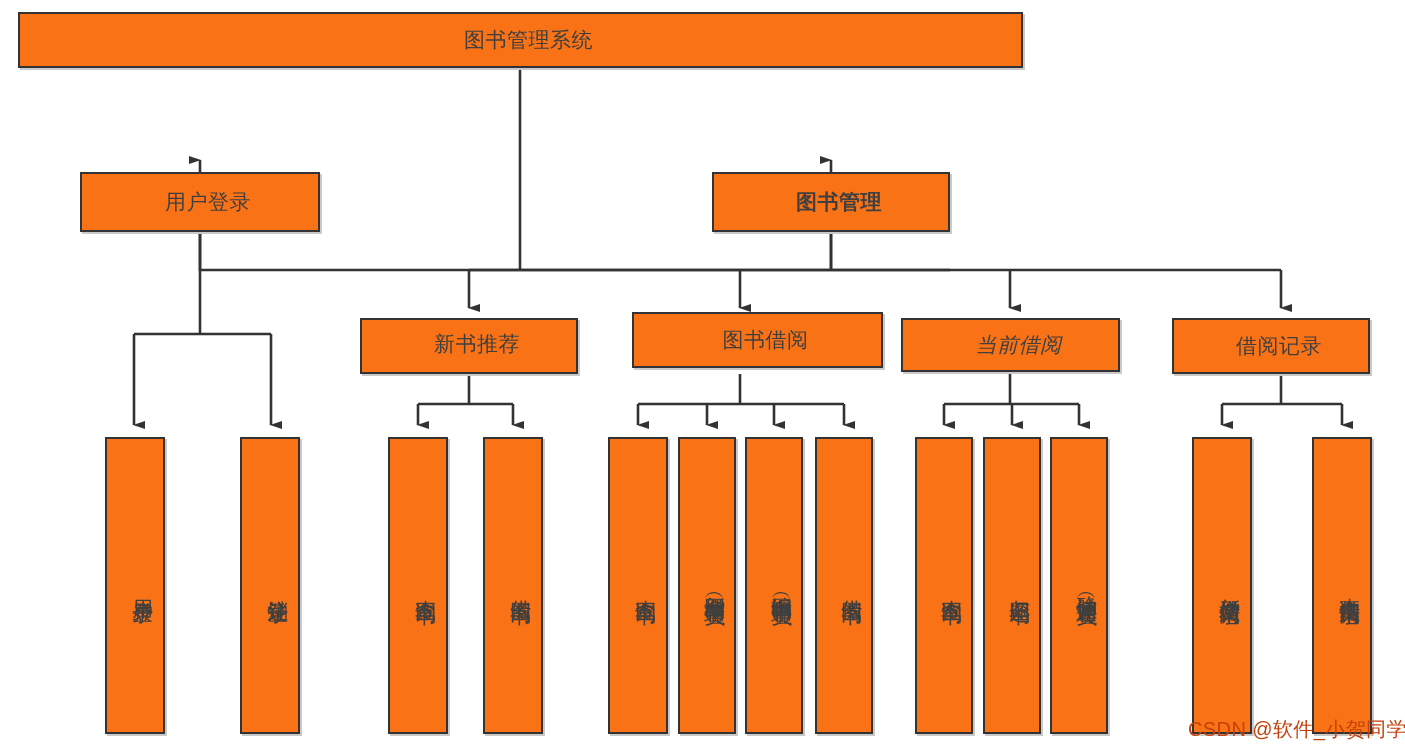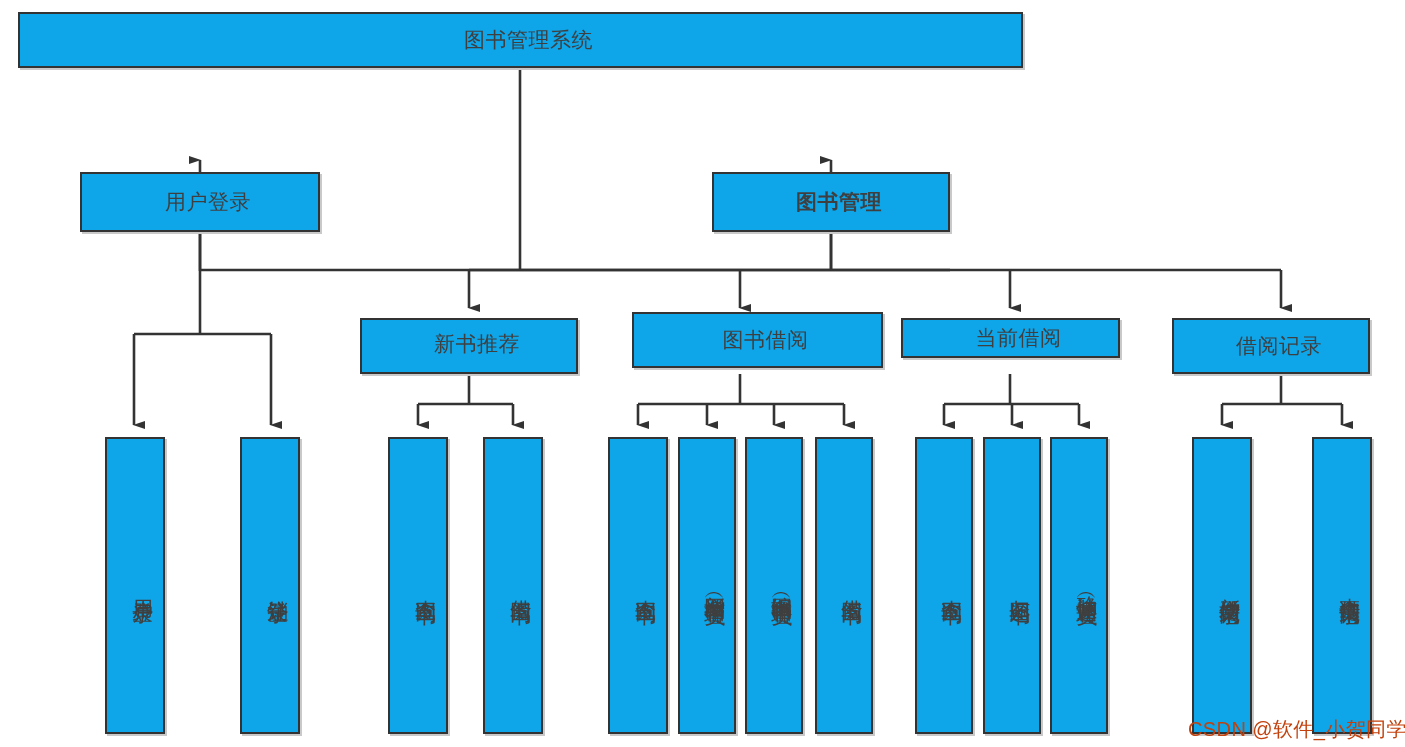--- a/index.html
+++ b/index.html
@@ -21,21 +21,21 @@
     position: absolute;
     left: 0;
     top: 0;
     width: 1405px;
     height: 747px;
     pointer-events: none;
   }
   .node {
     position: absolute;
     box-sizing: border-box;
-    background: #0ea5e9;
+    background: #f97316;
     border: 2px solid #333333;
     box-shadow: 2px 2px 0 0 #c9c9c9;
     display: flex;
     align-items: center;
     justify-content: center;
     color: #3a3a3a;
     z-index: 2;
     padding-left: 16px;
   }
   .node .label {
@@ -169,21 +169,21 @@
   <div class="node horiz" id="node-l2-1" style="left: 712px; top: 172px; width: 238px; height: 60px; font-weight: bold;">
     <span class="label">图书管理</span>
   </div>
 
   <div class="node horiz" id="node-l3-0" style="left: 360px; top: 318px; width: 218px; height: 56px; font-family: Liberation Mono, monospace;">
     <span class="label">新书推荐</span>
   </div>
   <div class="node horiz" id="node-l3-1" style="left: 632px; top: 312px; width: 251px; height: 56px;">
     <span class="label">图书借阅</span>
   </div>
-  <div class="node horiz" id="node-l3-2" style="left: 901px; top: 318px; width: 219px; height: 40px;">
+  <div class="node horiz" id="node-l3-2" style="left: 901px; top: 318px; width: 219px; height: 54px; font-style: italic;">
     <span class="label">当前借阅</span>
   </div>
   <div class="node horiz" id="node-l3-3" style="left: 1172px; top: 318px; width: 198px; height: 56px;">
     <span class="label">借阅记录</span>
   </div>
 
   <div class="node vert" id="node-leaf-0" style="left: 105px; top: 437px; width: 60px; height: 297px;">
     <span class="label">用户登录</span>
   </div>
   <div class="node vert" id="node-leaf-1" style="left: 240px; top: 437px; width: 60px; height: 297px;">

